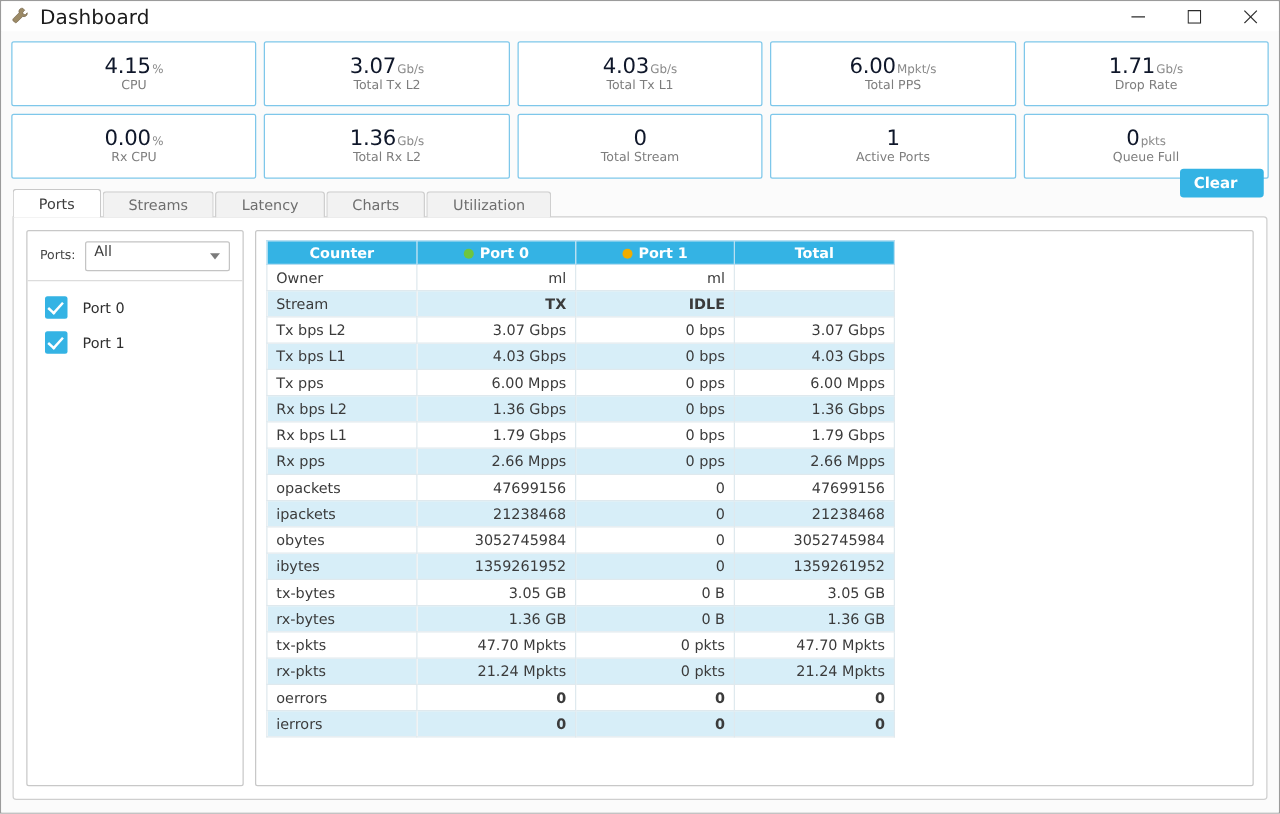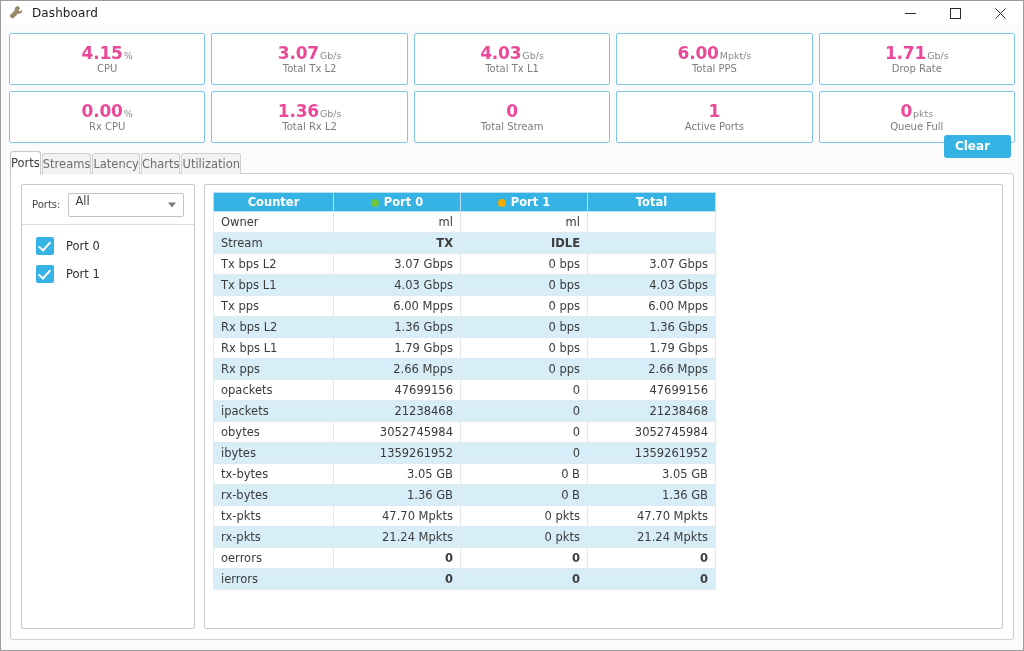--- a/index.html
+++ b/index.html
@@ -35,21 +35,21 @@
   }
   #title-icon {
     width: 16px; height: 16px;
     margin-left: 7px;
     position: relative;
     flex: none;
   }
   #title-icon svg { display: block; }
   #title-text {
     margin-left: 8px;
-    font-size: 12px;
+    font-size: 16px;
     color: #1b1b1b;
     font-family: "DejaVu Sans", "Liberation Sans", sans-serif;
     letter-spacing: .1px;
   }
   .win-controls {
     position: absolute;
     right: 0; top: 0;
     height: 24px;
     display: flex;
   }
@@ -93,22 +93,22 @@
     gap: 1px;
   }
   .stat-value-line {
     display: flex;
     align-items: baseline;
     justify-content: center;
     line-height: 1;
   }
   .stat-value {
     font-size: 17px;
-    font-weight: bold;
-    color: #ec4899;
+    font-weight: normal;
+    color: #0f172a;
     letter-spacing: -.2px;
   }
   .stat-unit {
     font-size: 9.5px;
     color: #8a8a8a;
     margin-left: 1px;
   }
   .stat-label {
     font-size: 10px;
     color: #7d7d7d;
@@ -118,21 +118,21 @@
   #tabstrip {
     margin-top: 8px;
     padding: 0 9px;
     height: 22px;
     display: flex;
     align-items: flex-end;
     position: relative;
   }
   .tab {
     height: 21px;
-    padding: 0 0;
+    padding: 0 20px;
     display: flex;
     align-items: center;
     font-size: 11.5px;
     color: #6e6e6e;
     background: #f2f2f2;
     border: 1px solid #cfcfcf;
     border-bottom: none;
     border-radius: 3px 3px 0 0;
     margin-right: 1px;
     cursor: default;

